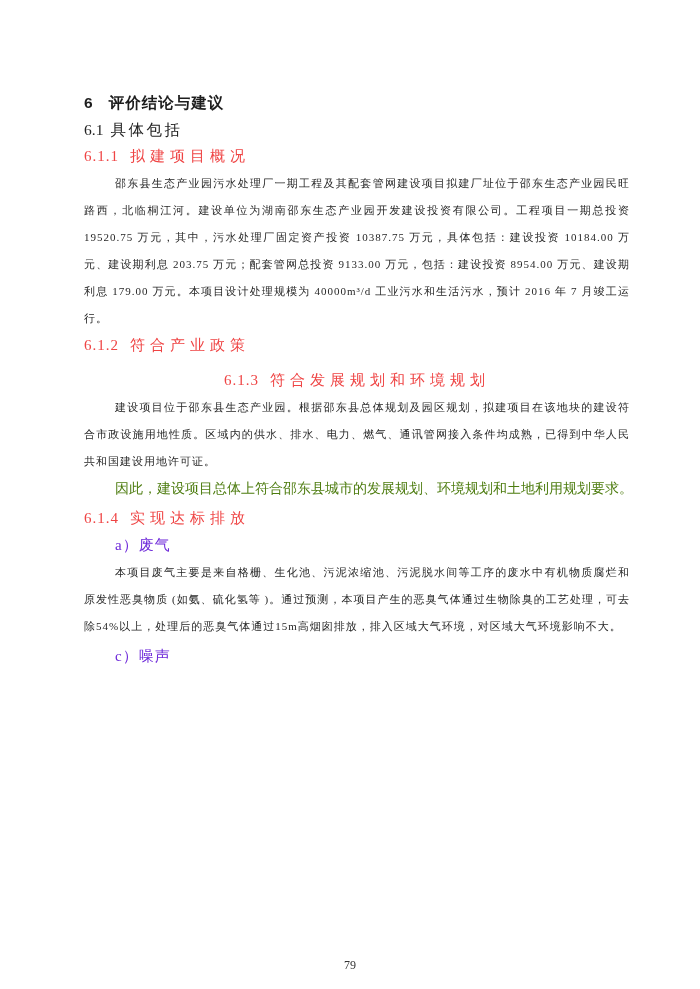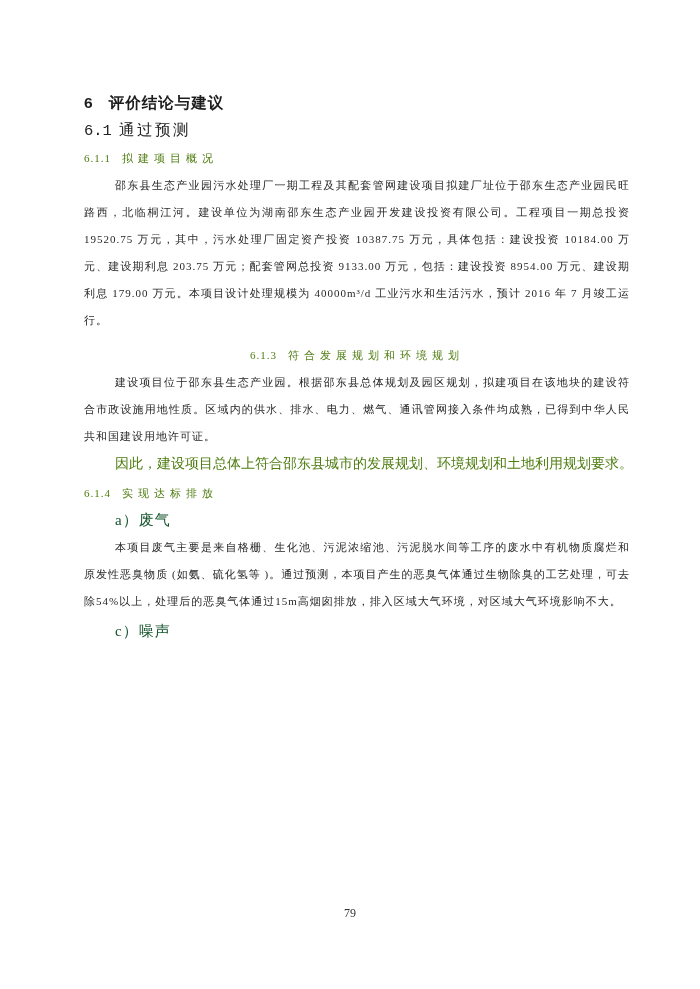--- a/index.html
+++ b/index.html
@@ -33,28 +33,28 @@
   }
   .h1 .num { margin-right: 16px; letter-spacing: 0; }
   .h2 {
     margin: 0;
     font-size: 15.5px;
     font-weight: normal;
     line-height: 27px;
     letter-spacing: 2.5px;
     color: #222222;
   }
-  .h2 .num { margin-right: 7px; letter-spacing: 0; font-family: Liberation Mono, monospace; }
+  .h2 .num { margin-right: 7px; letter-spacing: 0; }
   .h3 {
     margin: 0;
-    font-size: 11px;
+    font-size: 15px;
     font-weight: normal;
     line-height: 27px;
     letter-spacing: 5px;
-    color: #4d7c0f;
+    color: #ef4444;
   }
   .h3 .num { margin-right: 11px; letter-spacing: 1px; }
   .h3.sp8 { margin-top: 8px; text-align: center; }
   .h3.sp3 { margin-top: 3px; }
   p.body {
     margin: 0;
     font-size: 11px;
     line-height: 27px;
     letter-spacing: 1px;
     text-align: justify;
@@ -72,48 +72,49 @@
     overflow: hidden;
     color: #4d7c0f;
   }
   p.item {
     margin: 0;
     font-size: 15px;
     line-height: 27px;
     letter-spacing: 1px;
     text-align: left;
     text-indent: 31px;
-    color: #14532d;
+    color: #6d28d9;
   }
   p.item.sp3 { margin-top: 3px; }
   .footer {
     position: absolute;
-    top: 906px;
+    top: 958px;
     left: 0;
     width: 100%;
     text-align: center;
     font-size: 12px;
     color: #333333;
     font-family: "Liberation Serif", "DejaVu Serif", serif;
   }
 </style>
 </head>
 <body>
 
 <div class="page">
   <div class="content">
 
     <h1 class="h1"><span class="num">6</span><span>评价结论与建议</span></h1>
 
-    <h2 class="h2"><span class="num">6.1</span><span>通过预测</span></h2>
+    <h2 class="h2"><span class="num">6.1</span><span>具体包括</span></h2>
 
     <h3 class="h3"><span class="num">6.1.1</span><span>拟建项目概况</span></h3>
 
     <p class="body">邵东县生态产业园污水处理厂一期工程及其配套管网建设项目拟建厂址位于邵东生态产业园民旺路西，北临桐江河。建设单位为湖南邵东生态产业园开发建设投资有限公司。工程项目一期总投资 19520.75 万元，其中，污水处理厂固定资产投资 10387.75 万元，具体包括：建设投资 10184.00 万元、建设期利息 203.75 万元；配套管网总投资 9133.00 万元，包括：建设投资 8954.00 万元、建设期利息 179.00 万元。本项目设计处理规模为 40000m³/d 工业污水和生活污水，预计 2016 年 7 月竣工运行。</p>
 
+    <h3 class="h3"><span class="num">6.1.2</span><span>符合产业政策</span></h3>
 
 
     <h3 class="h3 sp8"><span class="num">6.1.3</span><span>符合发展规划和环境规划</span></h3>
 
     <p class="body">建设项目位于邵东县生态产业园。根据邵东县总体规划及园区规划，拟建项目在该地块的建设符合市政设施用地性质。区域内的供水、排水、电力、燃气、通讯管网接入条件均成熟，已得到中华人民共和国建设用地许可证。</p>
     <p class="fit">因此，建设项目总体上符合邵东县城市的发展规划、环境规划和土地利用规划要求。</p>
 
     <h3 class="h3 sp3"><span class="num">6.1.4</span><span>实现达标排放</span></h3>
 
     <p class="item">a）废气</p>

